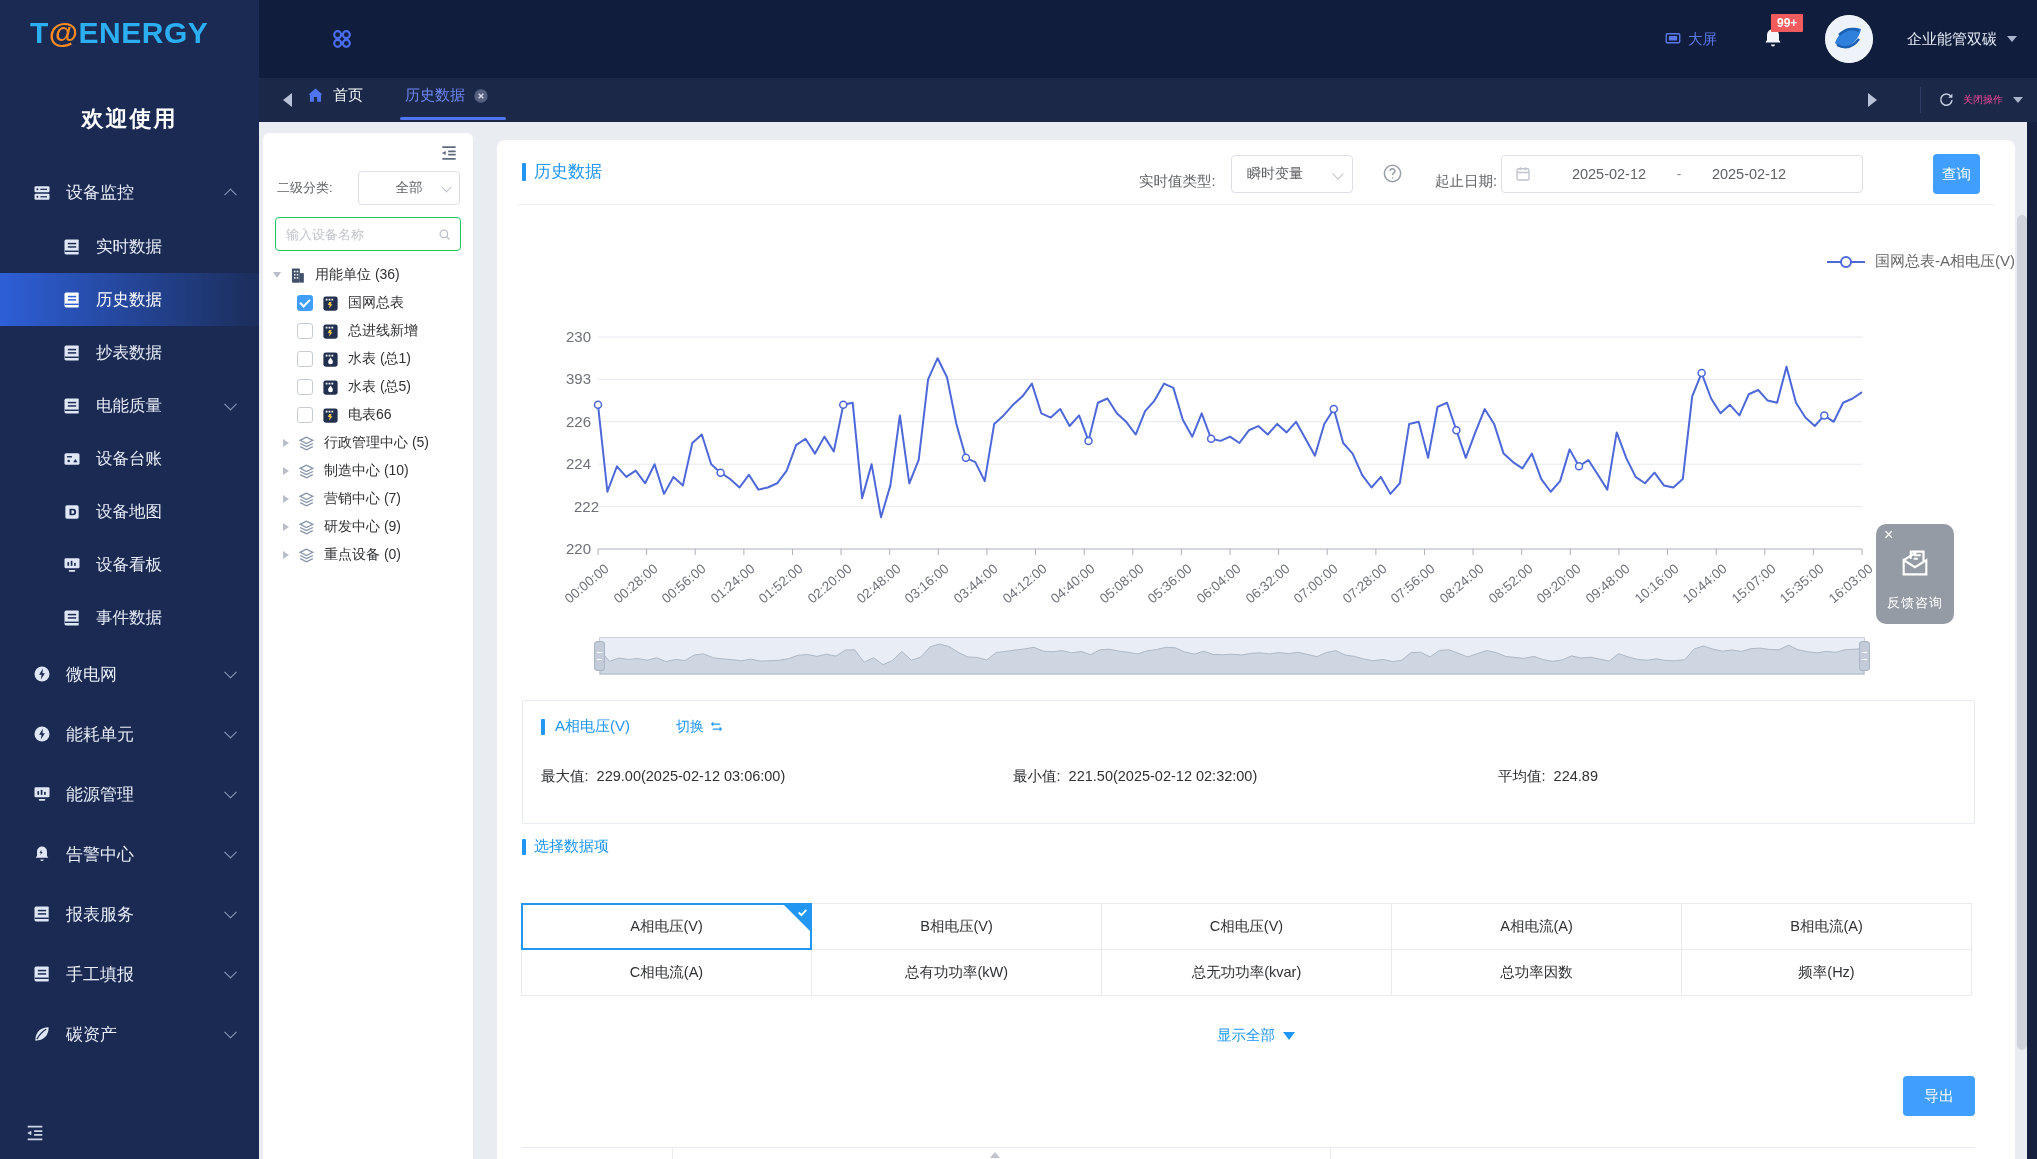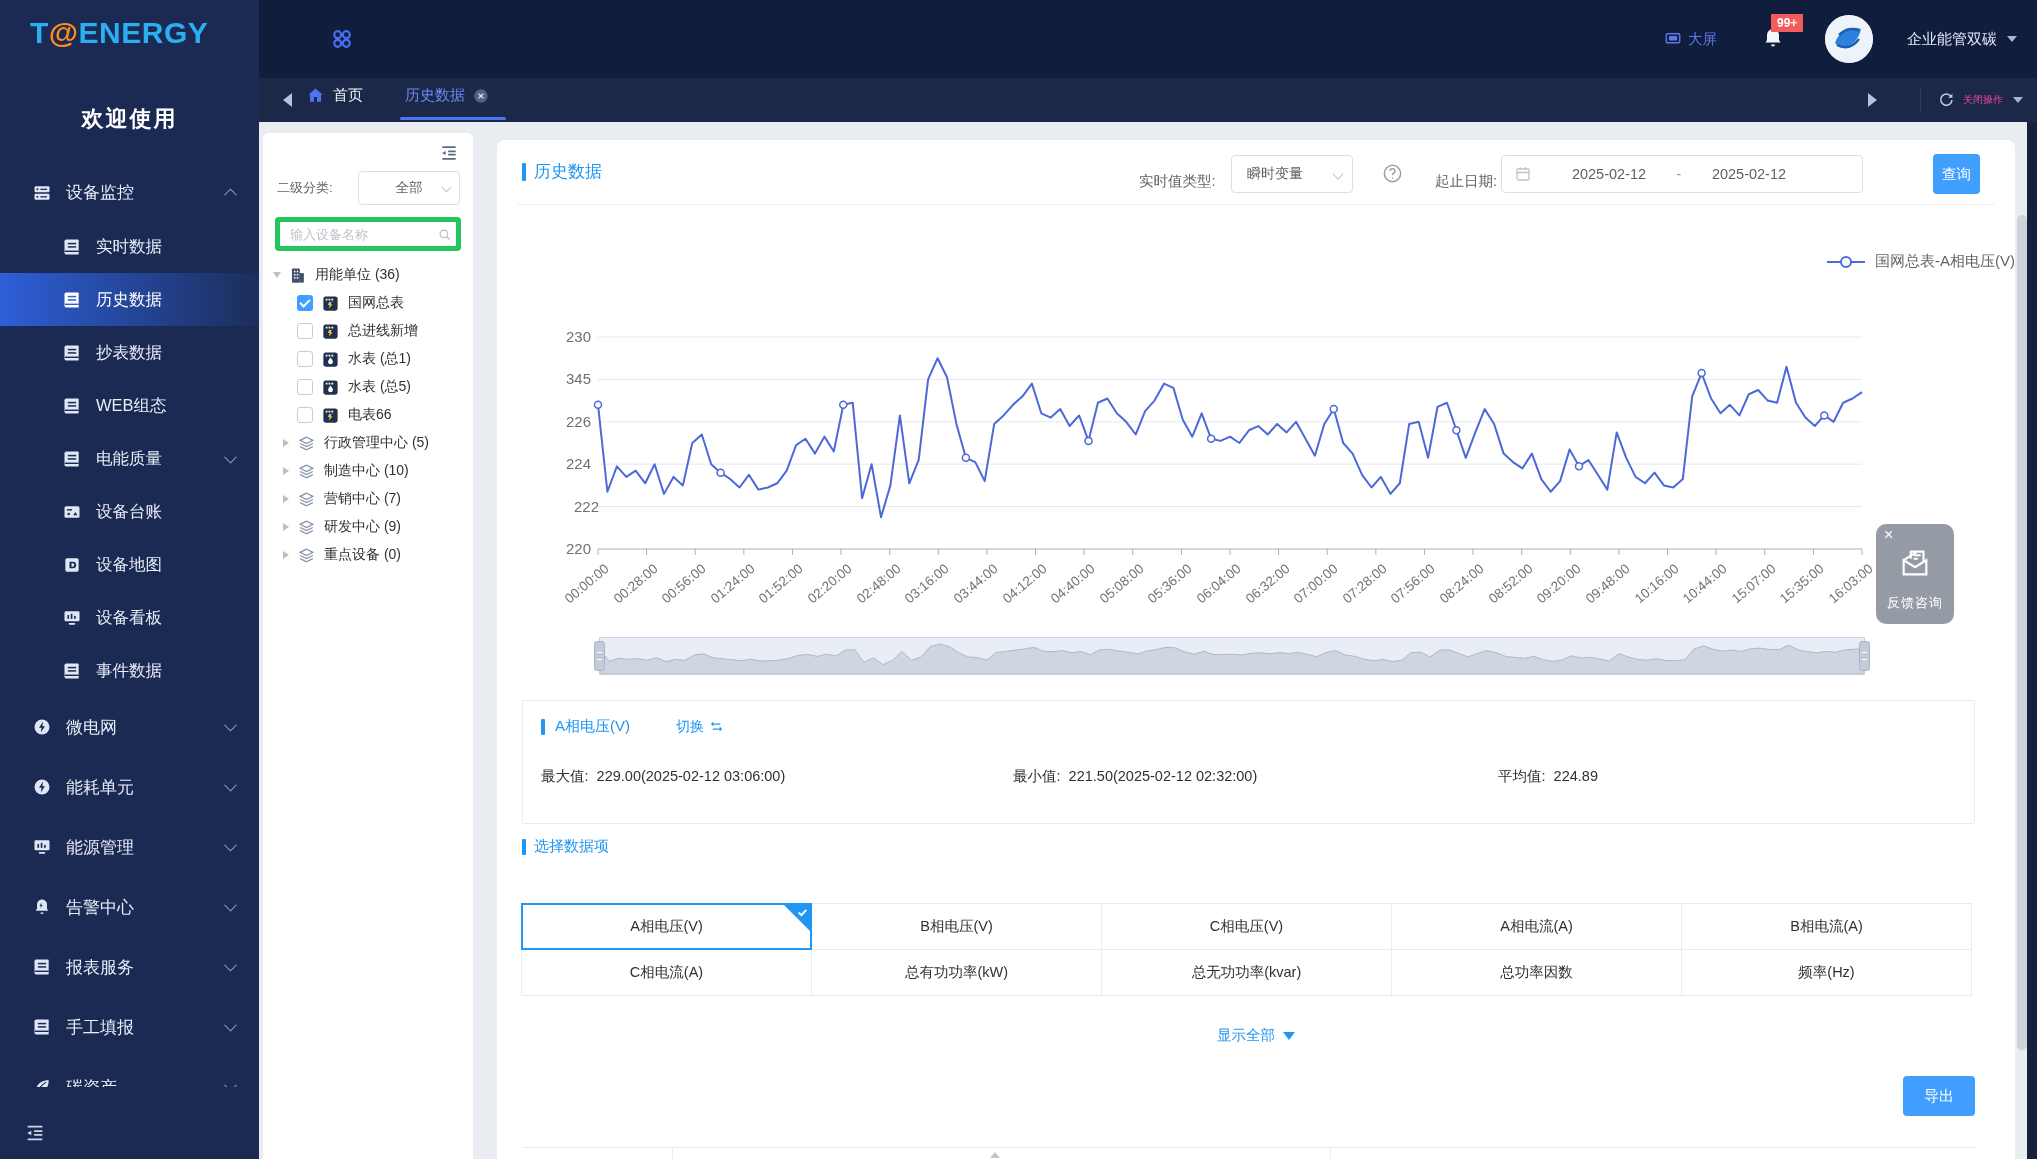--- a/index.html
+++ b/index.html
@@ -65,21 +65,21 @@
   .scroll-thumb{position:absolute;right:10px;top:93px;width:10px;height:835px;background:#cfd3d9;border-radius:5px;cursor:pointer;}
 
   
   .tree-panel{position:absolute;left:4px;top:11px;width:210px;bottom:0;background:#fff;border-radius:6px 6px 0 0;}
   .panel-collapse{position:absolute;right:14px;top:10px;width:20px;height:20px;color:#5f6b7d;cursor:pointer;}
   .panel-collapse svg{width:100%;height:100%;}
   .cat-label{position:absolute;left:14px;top:46px;font-size:13px;color:#606266;}
   .cat-select{position:absolute;left:95px;top:38px;width:102px;height:34px;border:1px solid #dcdfe6;border-radius:4px;background:#fff;display:flex;align-items:center;justify-content:center;font-size:13.5px;color:#606266;cursor:pointer;}
   .cat-select .sel-chev{position:absolute;right:9px;top:12px;width:7px;height:7px;border-right:1.4px solid #c0c4cc;border-bottom:1.4px solid #c0c4cc;transform:rotate(45deg);}
   .search-box{position:absolute;left:12px;top:84px;width:186px;height:34px;}
-  .search-box input{width:100%;height:100%;border:5px solid #22c55e;border-radius:4px;padding:0 30px 0 10px;font-size:13px;color:#a21caf;outline:none;}
+  .search-box input{width:100%;height:100%;border:1px solid #22c55e;border-radius:4px;padding:0 30px 0 10px;font-size:13px;color:#a21caf;outline:none;}
   .search-box input::placeholder{color:#c0c4cc;}
   .search-ico{position:absolute;right:9px;top:10px;width:15px;height:15px;}
   .tree{position:absolute;left:0;top:128px;right:0;}
   .t-row{height:28px;display:flex;align-items:center;font-size:14px;color:#303133;cursor:pointer;white-space:nowrap;}
   .t-root{padding-left:10px;}
   .t-dev{padding-left:34px;}
   .t-center{padding-left:20px;}
   .t-caret-down{width:0;height:0;border-left:4.5px solid transparent;border-right:4.5px solid transparent;border-top:6px solid #b9bec8;margin-right:7px;}
   .t-caret-right{width:0;height:0;border-top:4.5px solid transparent;border-bottom:4.5px solid transparent;border-left:6px solid #b9bec8;margin-right:8px;}
   .t-ico{width:19px;height:19px;margin-right:8px;flex:0 0 auto;}
@@ -207,31 +207,20 @@
         </div>
         <div class="s-item sub">
           <span class="s-ico">
             <svg viewBox="0 0 24 24">
               <path fill="currentColor" d="M5 3h14a1 1 0 0 1 1 1v16a1 1 0 0 1-1 1H5a2 2 0 0 1-2-2V5a2 2 0 0 1 2-2z"></path>
               <rect class="cut" x="7" y="7" width="10" height="1.8"></rect>
               <rect class="cut" x="7" y="11" width="10" height="1.8"></rect>
               <rect class="cut" x="3.5" y="16.3" width="16.5" height="1.7"></rect>
             </svg>
           </span>
-          <span class="s-label">WEB组态</span>
-        </div>
-        <div class="s-item sub">
-          <span class="s-ico">
-            <svg viewBox="0 0 24 24">
-              <path fill="currentColor" d="M5 3h14a1 1 0 0 1 1 1v16a1 1 0 0 1-1 1H5a2 2 0 0 1-2-2V5a2 2 0 0 1 2-2z"></path>
-              <rect class="cut" x="7" y="7" width="10" height="1.8"></rect>
-              <rect class="cut" x="7" y="11" width="10" height="1.8"></rect>
-              <rect class="cut" x="3.5" y="16.3" width="16.5" height="1.7"></rect>
-            </svg>
-          </span>
           <span class="s-label">电能质量</span>
           <span class="chev down"></span>
         </div>
         <div class="s-item sub">
           <span class="s-ico">
             <svg viewBox="0 0 24 24">
               <rect x="3" y="5" width="18" height="14" rx="2" fill="currentColor"></rect>
               <rect class="cut" x="6" y="8.5" width="6" height="1.7"></rect>
               <circle class="cut" cx="8" cy="14.5" r="1.5"></circle>
               <path class="cut" d="M13.5 16l2.5-4 2.5 4z"></path>
@@ -633,21 +622,21 @@
             <circle cx="19" cy="7" r="5" fill="#fff" stroke="#4d68d8" stroke-width="2"></circle>
           </svg>
         <span class="legend-label">国网总表-A相电压(V)</span>
       </div>
 
       <div id="ylabels">
           <span class="ylab" style="left: 48px; top: 400px;">220</span>
           <span class="ylab" style="left: 56px; top: 357.6px;">222</span>
           <span class="ylab" style="left: 48px; top: 315.2px;">224</span>
           <span class="ylab" style="left: 48px; top: 272.8px;">226</span>
-          <span class="ylab" style="left: 48px; top: 230.4px;">345</span>
+          <span class="ylab" style="left: 48px; top: 230.4px;">393</span>
           <span class="ylab" style="left: 48px; top: 188px;">230</span>
         </div>
       <svg id="chart-svg" width="1264" height="212">
           <line x1="0" y1="212" x2="1264" y2="212" stroke="#a9b0ba" stroke-width="1"></line>
           <line x1="0" y1="169.60000000000002" x2="1264" y2="169.60000000000002" stroke="#e4e8ef" stroke-width="1"></line>
           <line x1="0" y1="127.19999999999999" x2="1264" y2="127.19999999999999" stroke="#e4e8ef" stroke-width="1"></line>
           <line x1="0" y1="84.80000000000001" x2="1264" y2="84.80000000000001" stroke="#e4e8ef" stroke-width="1"></line>
           <line x1="0" y1="42.400000000000006" x2="1264" y2="42.400000000000006" stroke="#e4e8ef" stroke-width="1"></line>
           <line x1="0" y1="0" x2="1264" y2="0" stroke="#e4e8ef" stroke-width="1"></line>
           <line x1="0" y1="212" x2="0" y2="218" stroke="#a9b0ba" stroke-width="1"></line>

